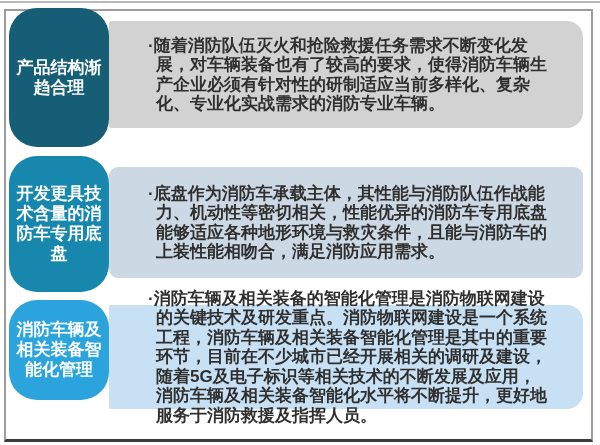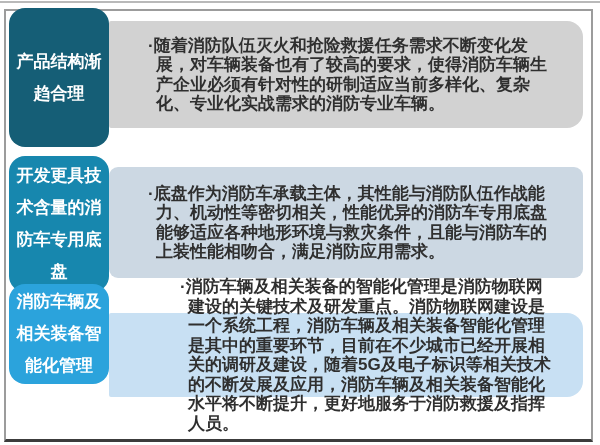--- a/index.html
+++ b/index.html
@@ -15,24 +15,24 @@
     background:#b9b9b9;
   }
   .frame{
     position:absolute;left:4px;top:9px;width:585px;height:428px;
     border:2px solid #9c9c9c;
     border-bottom:3px solid #3c3c3c;
     background:#ffffff;
   }
   .row-label{
     position:absolute;left:9px;width:100px;
-    border-radius:16px;
+    border-radius:28px;
     display:flex;align-items:center;justify-content:center;
     text-align:center;
-    color:#ffffff;font-weight:bold;font-size:17px;line-height:32px;
+    color:#ffffff;font-weight:bold;font-size:17px;line-height:20px;
     padding:0 5px;box-sizing:border-box;
     z-index:2;
   }
   .row-content{
     position:absolute;left:109px;width:474px;
     border-radius:2px 16px 16px 2px;
     display:flex;align-items:center;
     box-sizing:border-box;
     z-index:1;
   }
@@ -42,22 +42,22 @@
     text-indent:-8px;
     font-size:17px;line-height:19.5px;
     font-weight:bold;
     color:#2f2f2f;
     letter-spacing:0;
   }
   .label-1{top:8px;height:139px;}
   .content-1{top:21px;height:107px;}
   .label-2{top:156px;height:136px;align-items:center;}
   .content-2{top:167px;height:111px;}
-  .label-3{top:284px;height:100px;}
-  .content-3{top:313px;height:84px;padding-left:32px;}
+  .label-3{top:300px;height:100px;}
+  .content-3{top:305px;height:104px;}
 </style>
 </head>
 <body>
 
 <div class="canvas">
   <div class="top-edge-line"></div>
   <div class="frame"></div>
 
   <div class="row-label label-1" style="background-color: rgb(21, 94, 118);">
     <span>产品结构渐趋合理</span>

